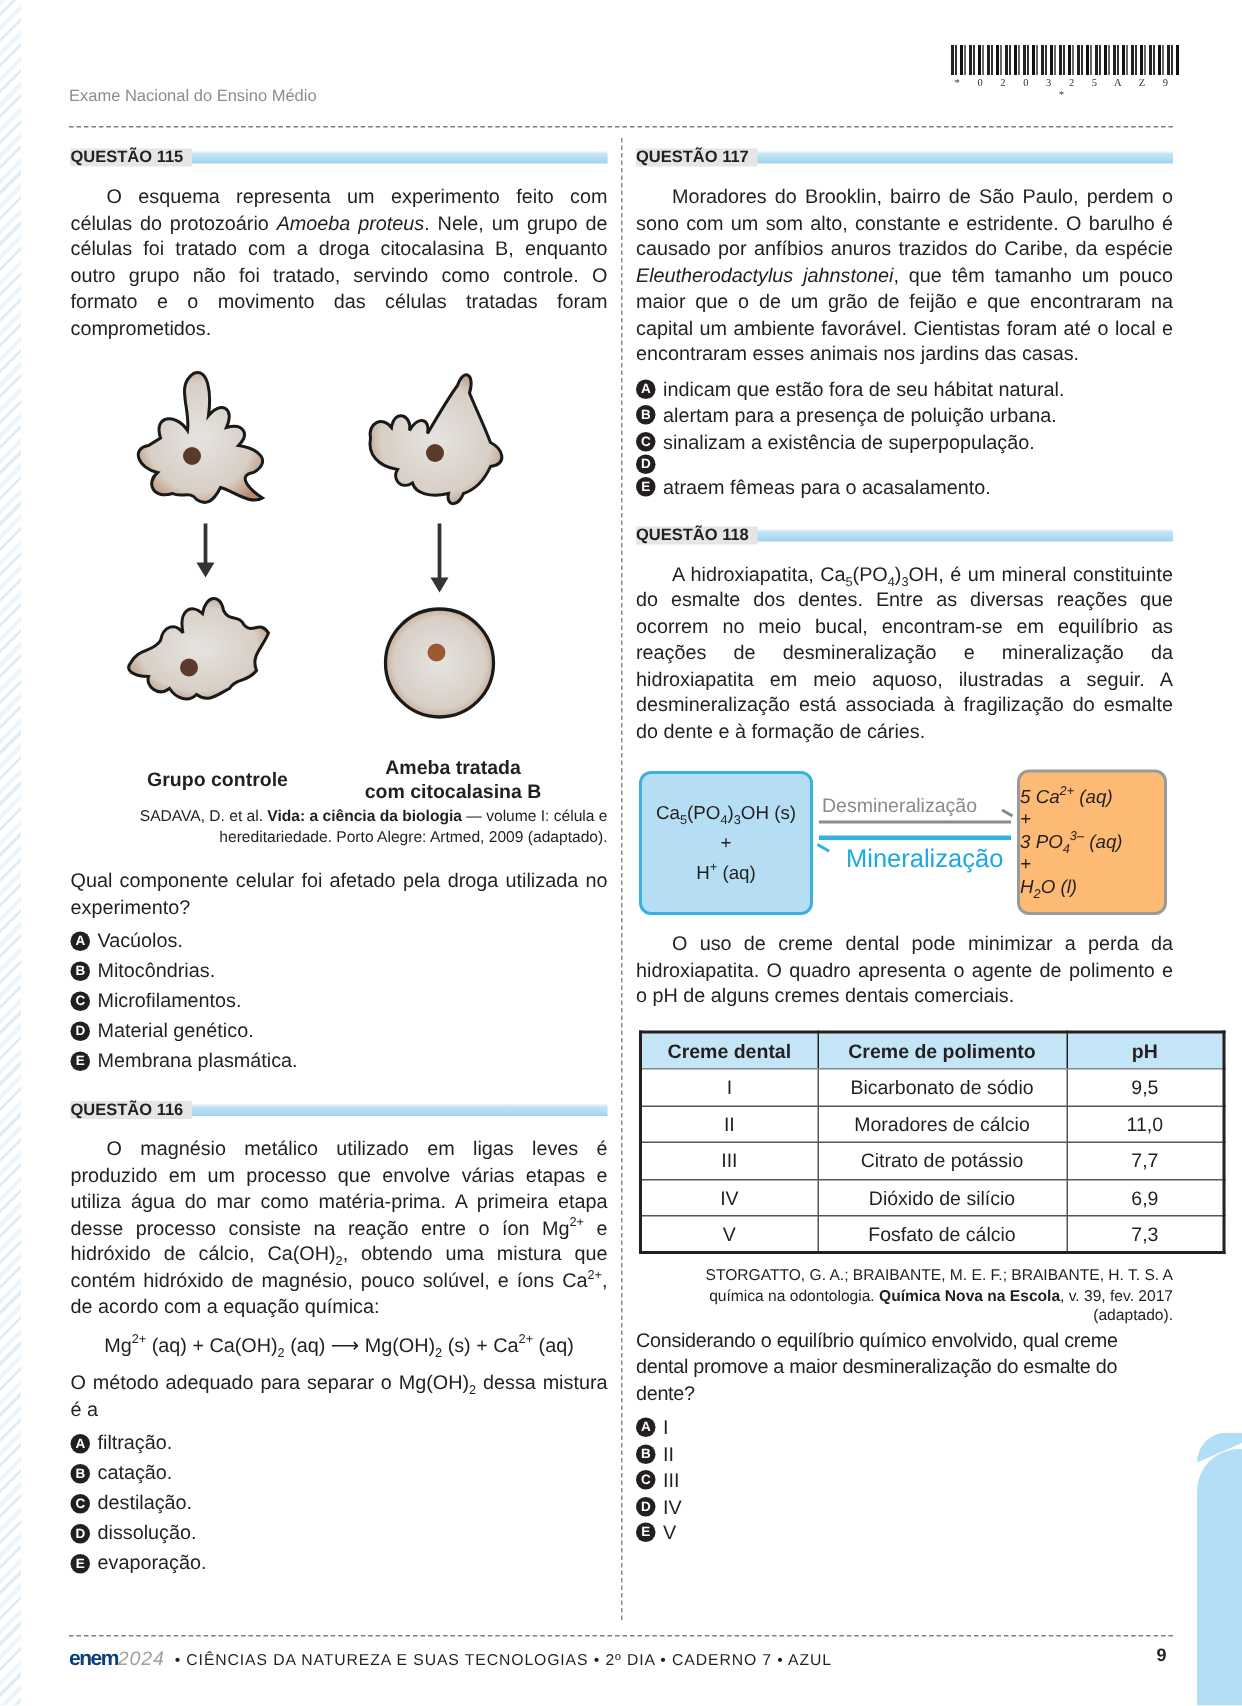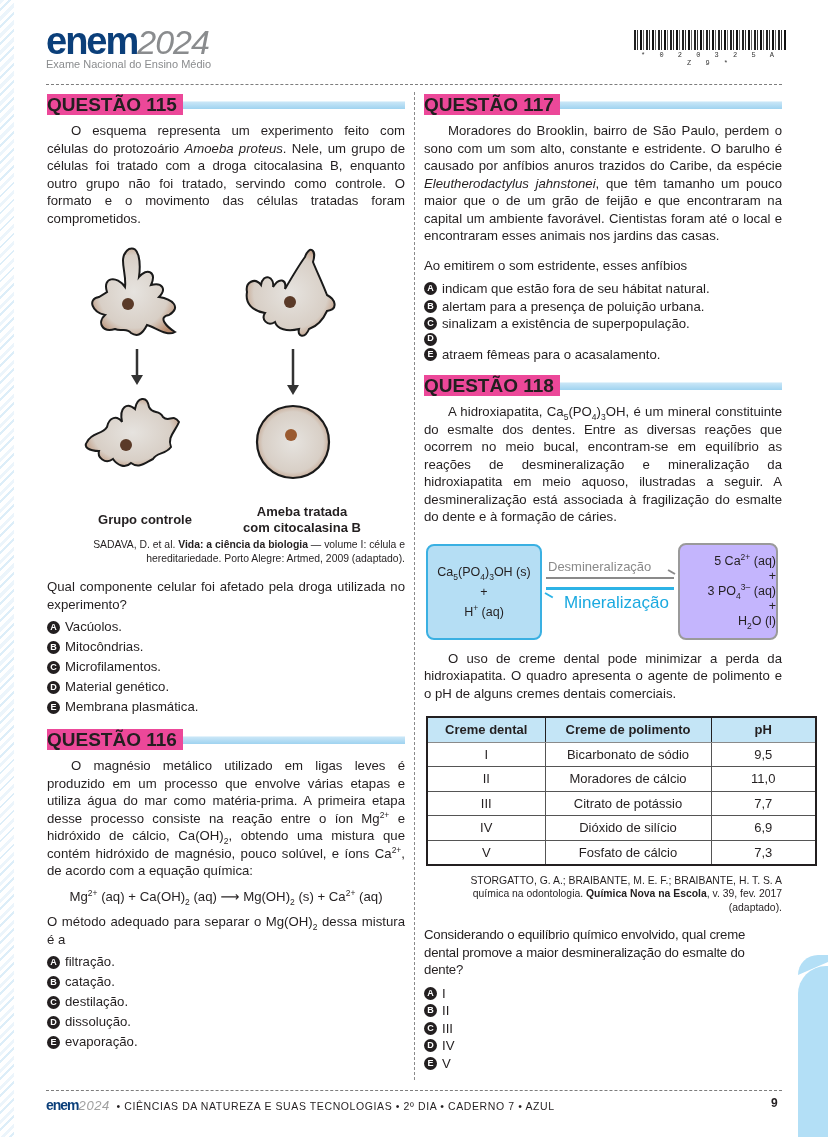--- a/index.html
+++ b/index.html
@@ -10,31 +10,31 @@
     background: repeating-linear-gradient(135deg, #eaf4fb 0 3px, #ffffff 3px 6px, #d9ecf8 6px 8px, #ffffff 8px 12px); opacity: .9; }
 
   .header { position: absolute; left: 46px; top: 20px; width: 740px; height: 60px; }
   .logo { position: absolute; left: 0; top: 0; white-space: nowrap; }
   .logo-enem { font-family: "Liberation Sans", sans-serif; font-weight: bold; font-size: 38px; color: #0b3f7a; letter-spacing: -2px; }
   .logo-year { font-family: "Liberation Sans", sans-serif; font-style: italic; font-size: 34px; color: #8a8c8e; letter-spacing: -1px; }
   .logo-sub { position: absolute; left: 0; top: 38px; font-size: 11px; color: #8a8c8e; white-space: nowrap; }
   .barcode { position: absolute; right: 0; top: 10px; width: 152px; height: 28px; }
   .barcode-bars { width: 152px; height: 20px;
     background: repeating-linear-gradient(90deg, #222 0 2px, #fff 2px 3px, #333 3px 4px, #fff 4px 6px, #111 6px 8px, #fff 8px 9px, #666 9px 10px, #fff 10px 12px); }
-  .barcode-text { font-family: Liberation Mono, monospace; font-size: 7px; letter-spacing: 5px; text-align: center; color: #333; margin-top: 1px; }
+  .barcode-text { font-family: Liberation Serif, serif; font-size: 7px; letter-spacing: 5px; text-align: center; color: #333; margin-top: 1px; }
 
   .rule { position: absolute; left: 46px; width: 736px; height: 0; border-top: 1px dashed #7d7d7d; }
   .col-divider { position: absolute; left: 414px; top: 92px; height: 988px; width: 0; border-left: 1px dashed #8a8a8a; }
 
   .col { position: absolute; top: 94px; }
   .col-left { left: 47px; width: 358px; }
   .col-right { left: 424px; width: 358px; }
 
   .q-title { position: relative; height: 22px; margin-bottom: 6px; }
-  .q-title span { font-weight: bold; font-size: 19px; color: #231f20; line-height: 22px; background: #ec4899; padding-right: 6px; position: relative; z-index: 1; }
+  .q-title span { font-weight: bold; font-size: 11px; color: #231f20; line-height: 22px; background: #e5e5e5; padding-right: 6px; position: relative; z-index: 1; }
   .q-title .bar { position: absolute; left: 0; right: 0; top: 7px; height: 8px;
     background: linear-gradient(#c9e6f7, #9fd3f0); border-top: 1px solid #e2f2fb; }
   .q-title .bar::before { content: ""; position: absolute; left: 102px; top: -1px; width: 40px; height: 10px; background: #fff; opacity: .0; }
 
   p.txt { font-size: 13.2px; line-height: 17.5px; text-align: justify; }
   p.indent { text-indent: 24px; }
   .ref { font-size: 10.4px; line-height: 13.5px; text-align: right; color: #231f20; }
   .ref b { font-weight: bold; }
   .options { list-style: none; margin-top: 4px; }
   .options li { font-size: 13.2px; line-height: 20px; display: flex; align-items: center; }
@@ -43,22 +43,22 @@
   sub, sup { font-size: 8.5px; line-height: 0; }
 
   
   .figure { position: relative; height: 295px; margin-top: 10px; }
   .fig-label { position: absolute; font-weight: bold; font-size: 13px; text-align: center; line-height: 16px; }
 
   
   .eq { position: relative; height: 100px; margin-top: 10px; }
   .box-left { position: absolute; left: 2px; top: 8px; width: 116px; height: 96px; background: #b5def4; border: 2px solid #3ab0e2; border-radius: 8px;
     display: flex; flex-direction: column; justify-content: center; align-items: center; font-size: 12.5px; line-height: 20px; }
-  .box-right { position: absolute; left: 254px; top: 7px; width: 100px; height: 97px; background: #c4b5fd; border: 2px solid #9a9a9a; border-radius: 8px;
-    display: flex; flex-direction: column; justify-content: center; align-items: flex-end; font-size: 12.5px; line-height: 15px; }
+  .box-right { position: absolute; left: 254px; top: 7px; width: 100px; height: 97px; background: #fdba74; border: 2px solid #9a9a9a; border-radius: 8px;
+    display: flex; flex-direction: column; justify-content: center; align-items: flex-start; font-size: 12.5px; line-height: 15px; font-style: italic; }
   .arrow-label-top { position: absolute; left: 124px; top: 23px; font-size: 13px; color: #8a8a8a; }
   .arrow-label-bot { position: absolute; left: 140px; top: 57px; font-size: 17px; color: #1aa9e0; }
   .arrow { position: absolute; left: 122px; width: 128px; height: 0; }
   .arrow-fwd { top: 41px; border-top: 2px solid #8a8a8a; }
   .arrow-fwd::after { content: ""; position: absolute; right: -1px; top: -6px; width: 8px; height: 2px; background: #8a8a8a; transform: rotate(30deg); transform-origin: right; }
   .arrow-rev { top: 51px; border-top: 3px solid #2db3e6; }
   .arrow-rev::after { content: ""; position: absolute; left: -1px; top: 2px; width: 9px; height: 2px; background: #2db3e6; transform: rotate(30deg); transform-origin: left; }
 
   table.tbl { border-collapse: collapse; width: 391px; margin: 14px 0 0 2px; border: 2px solid #231f20; }
   table.tbl th { background: #c4e5f6; font-weight: bold; font-size: 13px; height: 25px; border: 1px solid #231f20; border-bottom: 1px solid #8a8a8a; }
@@ -70,23 +70,20 @@
   .page-num { position: absolute; left: 771px; top: 1096px; font-weight: bold; font-size: 12px; }
   .right-tab { position: absolute; right: 0; top: 966px; width: 30px; height: 171px; background: #b3dff6; border-top-left-radius: 28px; }
   .right-tab-top { position: absolute; right: 0; top: 955px; width: 30px; height: 20px; border-top-left-radius: 30px; background: #b3dff6; clip-path: polygon(0 0, 100% 0, 100% 35%, 0 100%); }
 </style>
 </head>
 <body>
 
 <div class="side-pattern"></div>
 
 <div class="header">
-  <div class="logo">
-    <span class="logo-enem">enem</span><span class="logo-year">2024</span>
-  </div>
   <div class="logo-sub">Exame Nacional do Ensino Médio</div>
   <div class="barcode">
     <div class="barcode-bars"></div>
     <div class="barcode-text">* 0 2 0 3 2 5 A Z 9 *</div>
   </div>
 </div>
 <div class="rule" style="top:84px"></div>
 <div class="col-divider"></div>
 
 <div class="col col-left">
@@ -193,21 +190,20 @@
 </div>
 
 <div class="col col-right">
 
   <section>
     <div class="q-title">
       <div class="bar"></div>
       <span>QUESTÃO 117</span>
     </div>
     <p class="txt indent"><span>Moradores do Brooklin, bairro de São Paulo, perdem o sono com um som alto, constante e estridente. O barulho é causado por anfíbios anuros trazidos do Caribe, da espécie </span><i>Eleutherodactylus jahnstonei</i><span>, que têm tamanho um pouco maior que o de um grão de feijão e que encontraram na capital um ambiente favorável. Cientistas foram até o local e encontraram esses animais nos jardins das casas.</span></p>
-    <p class="txt" style="margin-top:12px">Ao emitirem o som estridente, esses anfíbios</p>
     <ul class="options" style="margin-top:6px">
       <li style="line-height:17.5px">
           <span class="opt-letter">A</span>
           <span>indicam que estão fora de seu hábitat natural.</span>
         </li>
       <li style="line-height:17.5px">
           <span class="opt-letter">B</span>
           <span>alertam para a presença de poluição urbana.</span>
         </li>
       <li style="line-height:17.5px">
@@ -283,21 +279,21 @@
           </tr>
         <tr>
             <td>V</td>
             <td>Fosfato de cálcio</td>
             <td>7,3</td>
           </tr>
       </tbody>
     </table>
 
     <p class="ref" style="margin-top:8px; padding-left:14px"><span>STORGATTO, G. A.; BRAIBANTE, M. E. F.; BRAIBANTE, H. T. S. A química na odontologia. </span><b>Química Nova na Escola</b><span>, v. 39, fev. 2017 (adaptado).</span></p>
-    <p class="txt" style="margin-top:12px; text-align:left; letter-spacing:-0.2px">Considerando o equilíbrio químico envolvido, qual creme dental promove a maior desmineralização do esmalte do dente?</p>
+    <p class="txt" style="text-align:left; letter-spacing:-0.2px">Considerando o equilíbrio químico envolvido, qual creme dental promove a maior desmineralização do esmalte do dente?</p>
     <ul class="options" style="margin-top:6px">
       <li style="line-height:17.5px">
           <span class="opt-letter">A</span>
           <span>I</span>
         </li>
       <li style="line-height:17.5px">
           <span class="opt-letter">B</span>
           <span>II</span>
         </li>
       <li style="line-height:17.5px">

